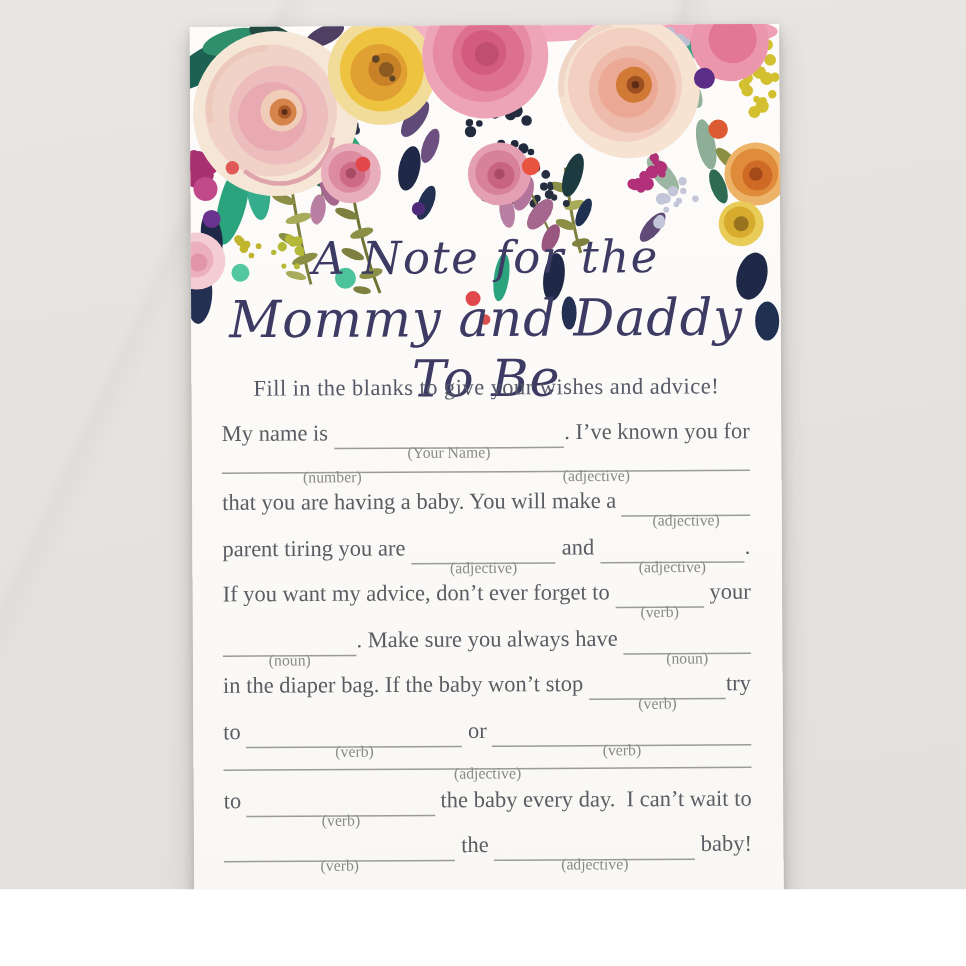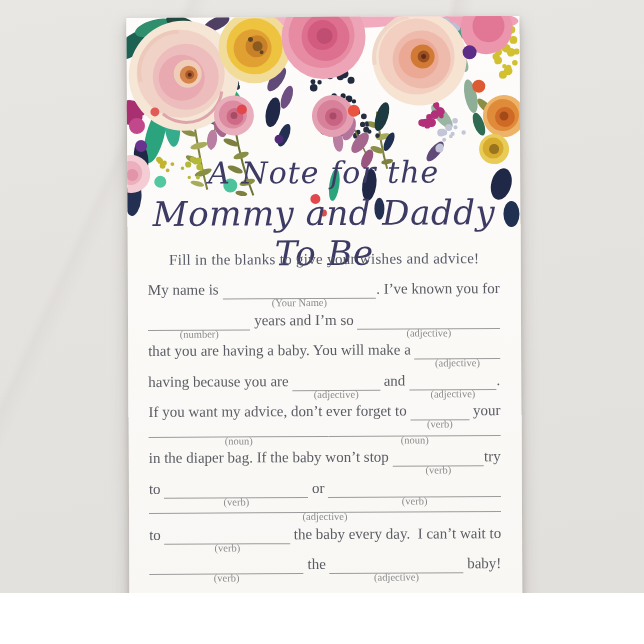--- a/index.html
+++ b/index.html
@@ -371,53 +371,53 @@
           <span class="seg">My name is </span>
           <span class="blank" style="flex-grow: 160;">
             <span class="blank-label">(Your Name)</span>
           </span>
           <span class="seg">. I’ve known you for</span>
         </div>
         <div class="line">
           <span class="blank" style="flex-grow: 115; text-align: center;">
             <span class="blank-label">(number)</span>
           </span>
-          <span class="seg"> years and I’m so </span>
           <span class="blank" style="flex-grow: 160;">
             <span class="blank-label">(adjective)</span>
           </span>
         </div>
         <div class="line">
           <span class="seg">that you are having a baby. You will make a </span>
           <span class="blank" style="flex-grow: 110;">
             <span class="blank-label">(adjective)</span>
           </span>
         </div>
         <div class="line">
-          <span class="seg">having because you are </span>
+          <span class="seg">parent tiring you are </span>
           <span class="blank" style="flex-grow: 105;">
             <span class="blank-label">(adjective)</span>
           </span>
           <span class="seg"> and </span>
           <span class="blank" style="flex-grow: 105;">
             <span class="blank-label">(adjective)</span>
           </span>
           <span class="seg">.</span>
         </div>
         <div class="line">
           <span class="seg">If you want my advice, don’t ever forget to </span>
           <span class="blank" style="flex-grow: 85;">
             <span class="blank-label">(verb)</span>
           </span>
           <span class="seg"> your</span>
         </div>
         <div class="line">
           <span class="blank" style="flex-grow: 110;">
             <span class="blank-label">(noun)</span>
           </span>
+          <span class="seg">. Make sure you always have </span>
           <span class="blank" style="flex-grow: 105;">
             <span class="blank-label">(noun)</span>
           </span>
         </div>
         <div class="line">
           <span class="seg">in the diaper bag. If the baby won’t stop </span>
           <span class="blank" style="flex-grow: 105;">
             <span class="blank-label">(verb)</span>
           </span>
           <span class="seg">try</span>

